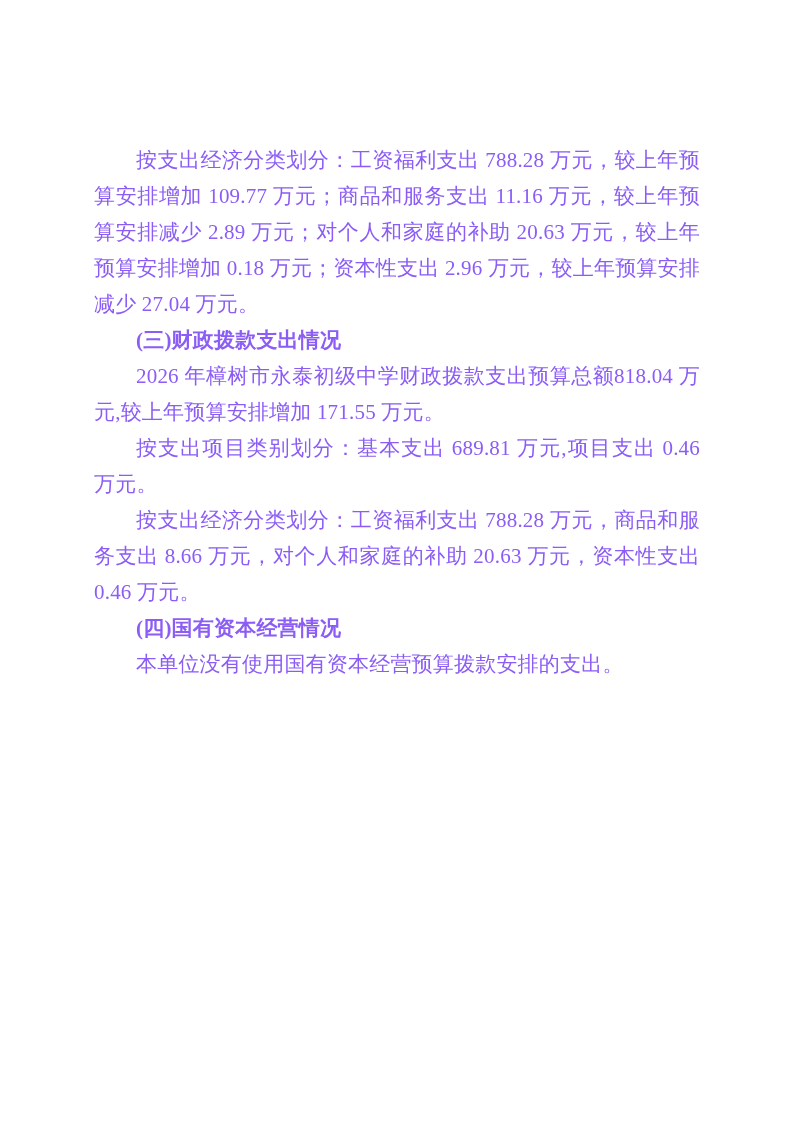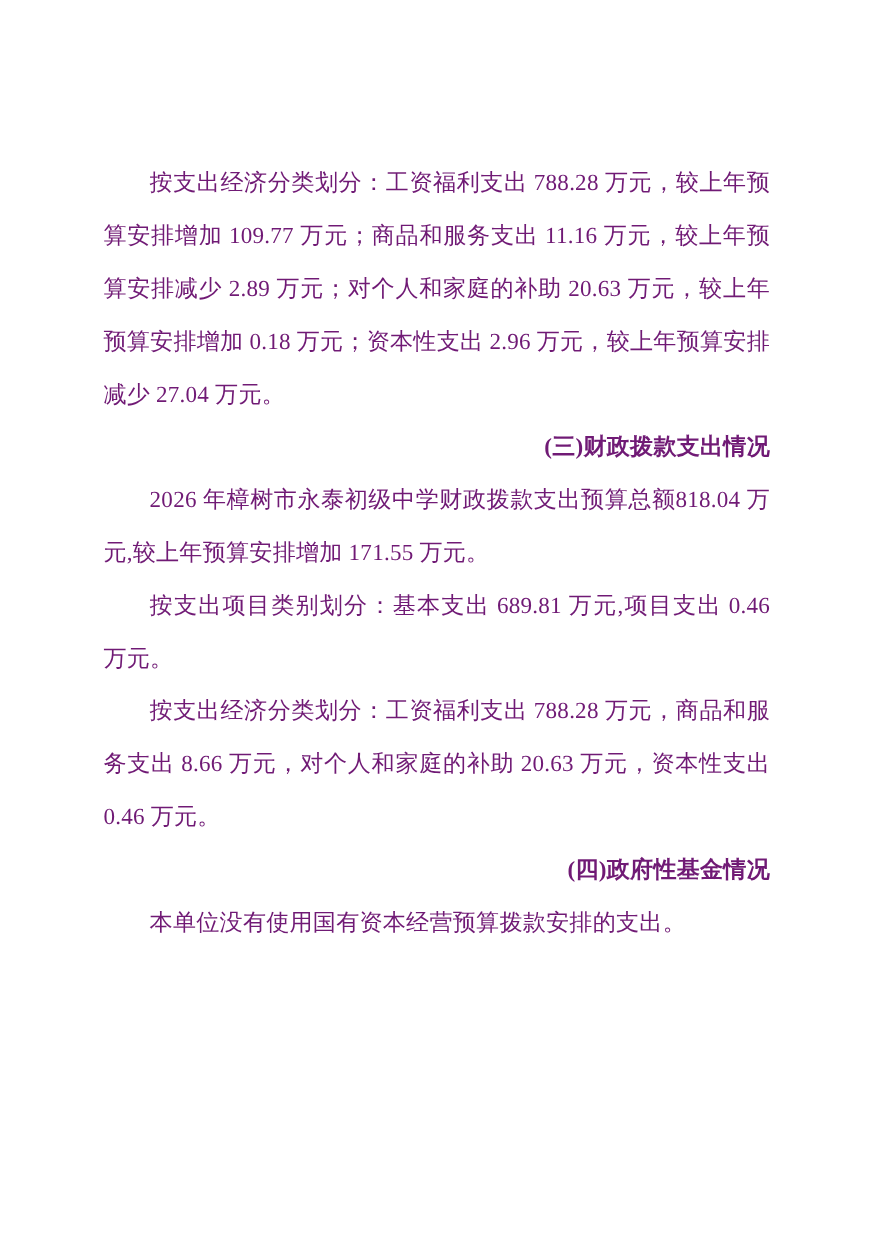--- a/index.html
+++ b/index.html
@@ -18,37 +18,37 @@
   .content {
     position: absolute;
     left: 94px;
     top: 142px;
     width: 606px;
   }
   .content p {
     margin: 0;
     padding: 0;
     font-size: 21px;
-    line-height: 48px;
-    color: #701a75;
+    line-height: 36px;
+    color: #8b5cf6;
     text-align: justify;
     text-indent: 2em;
     letter-spacing: 0.2px;
   }
   .content p.heading {
     font-weight: bold;
-    text-align: right;
+    text-align: left;
   }
 </style>
 </head>
 <body>
 
 <div class="page">
   <div class="content">
       <p class="body-para">按支出经济分类划分：工资福利支出 788.28 万元，较上年预算安排增加 109.77 万元；商品和服务支出 11.16 万元，较上年预算安排减少 2.89 万元；对个人和家庭的补助 20.63 万元，较上年预算安排增加 0.18 万元；资本性支出 2.96 万元，较上年预算安排减少 27.04 万元。</p>
       <p class="heading">(三)财政拨款支出情况</p>
       <p class="body-para">2026 年樟树市永泰初级中学财政拨款支出预算总额818.04 万元,较上年预算安排增加 171.55 万元。</p>
       <p class="body-para">按支出项目类别划分：基本支出 689.81 万元,项目支出 0.46 万元。</p>
       <p class="body-para">按支出经济分类划分：工资福利支出 788.28 万元，商品和服务支出 8.66 万元，对个人和家庭的补助 20.63 万元，资本性支出 0.46 万元。</p>
-      <p class="heading">(四)政府性基金情况</p>
+      <p class="heading">(四)国有资本经营情况</p>
       <p class="body-para">本单位没有使用国有资本经营预算拨款安排的支出。</p>
     </div>
 </div>
 
 </body></html>

